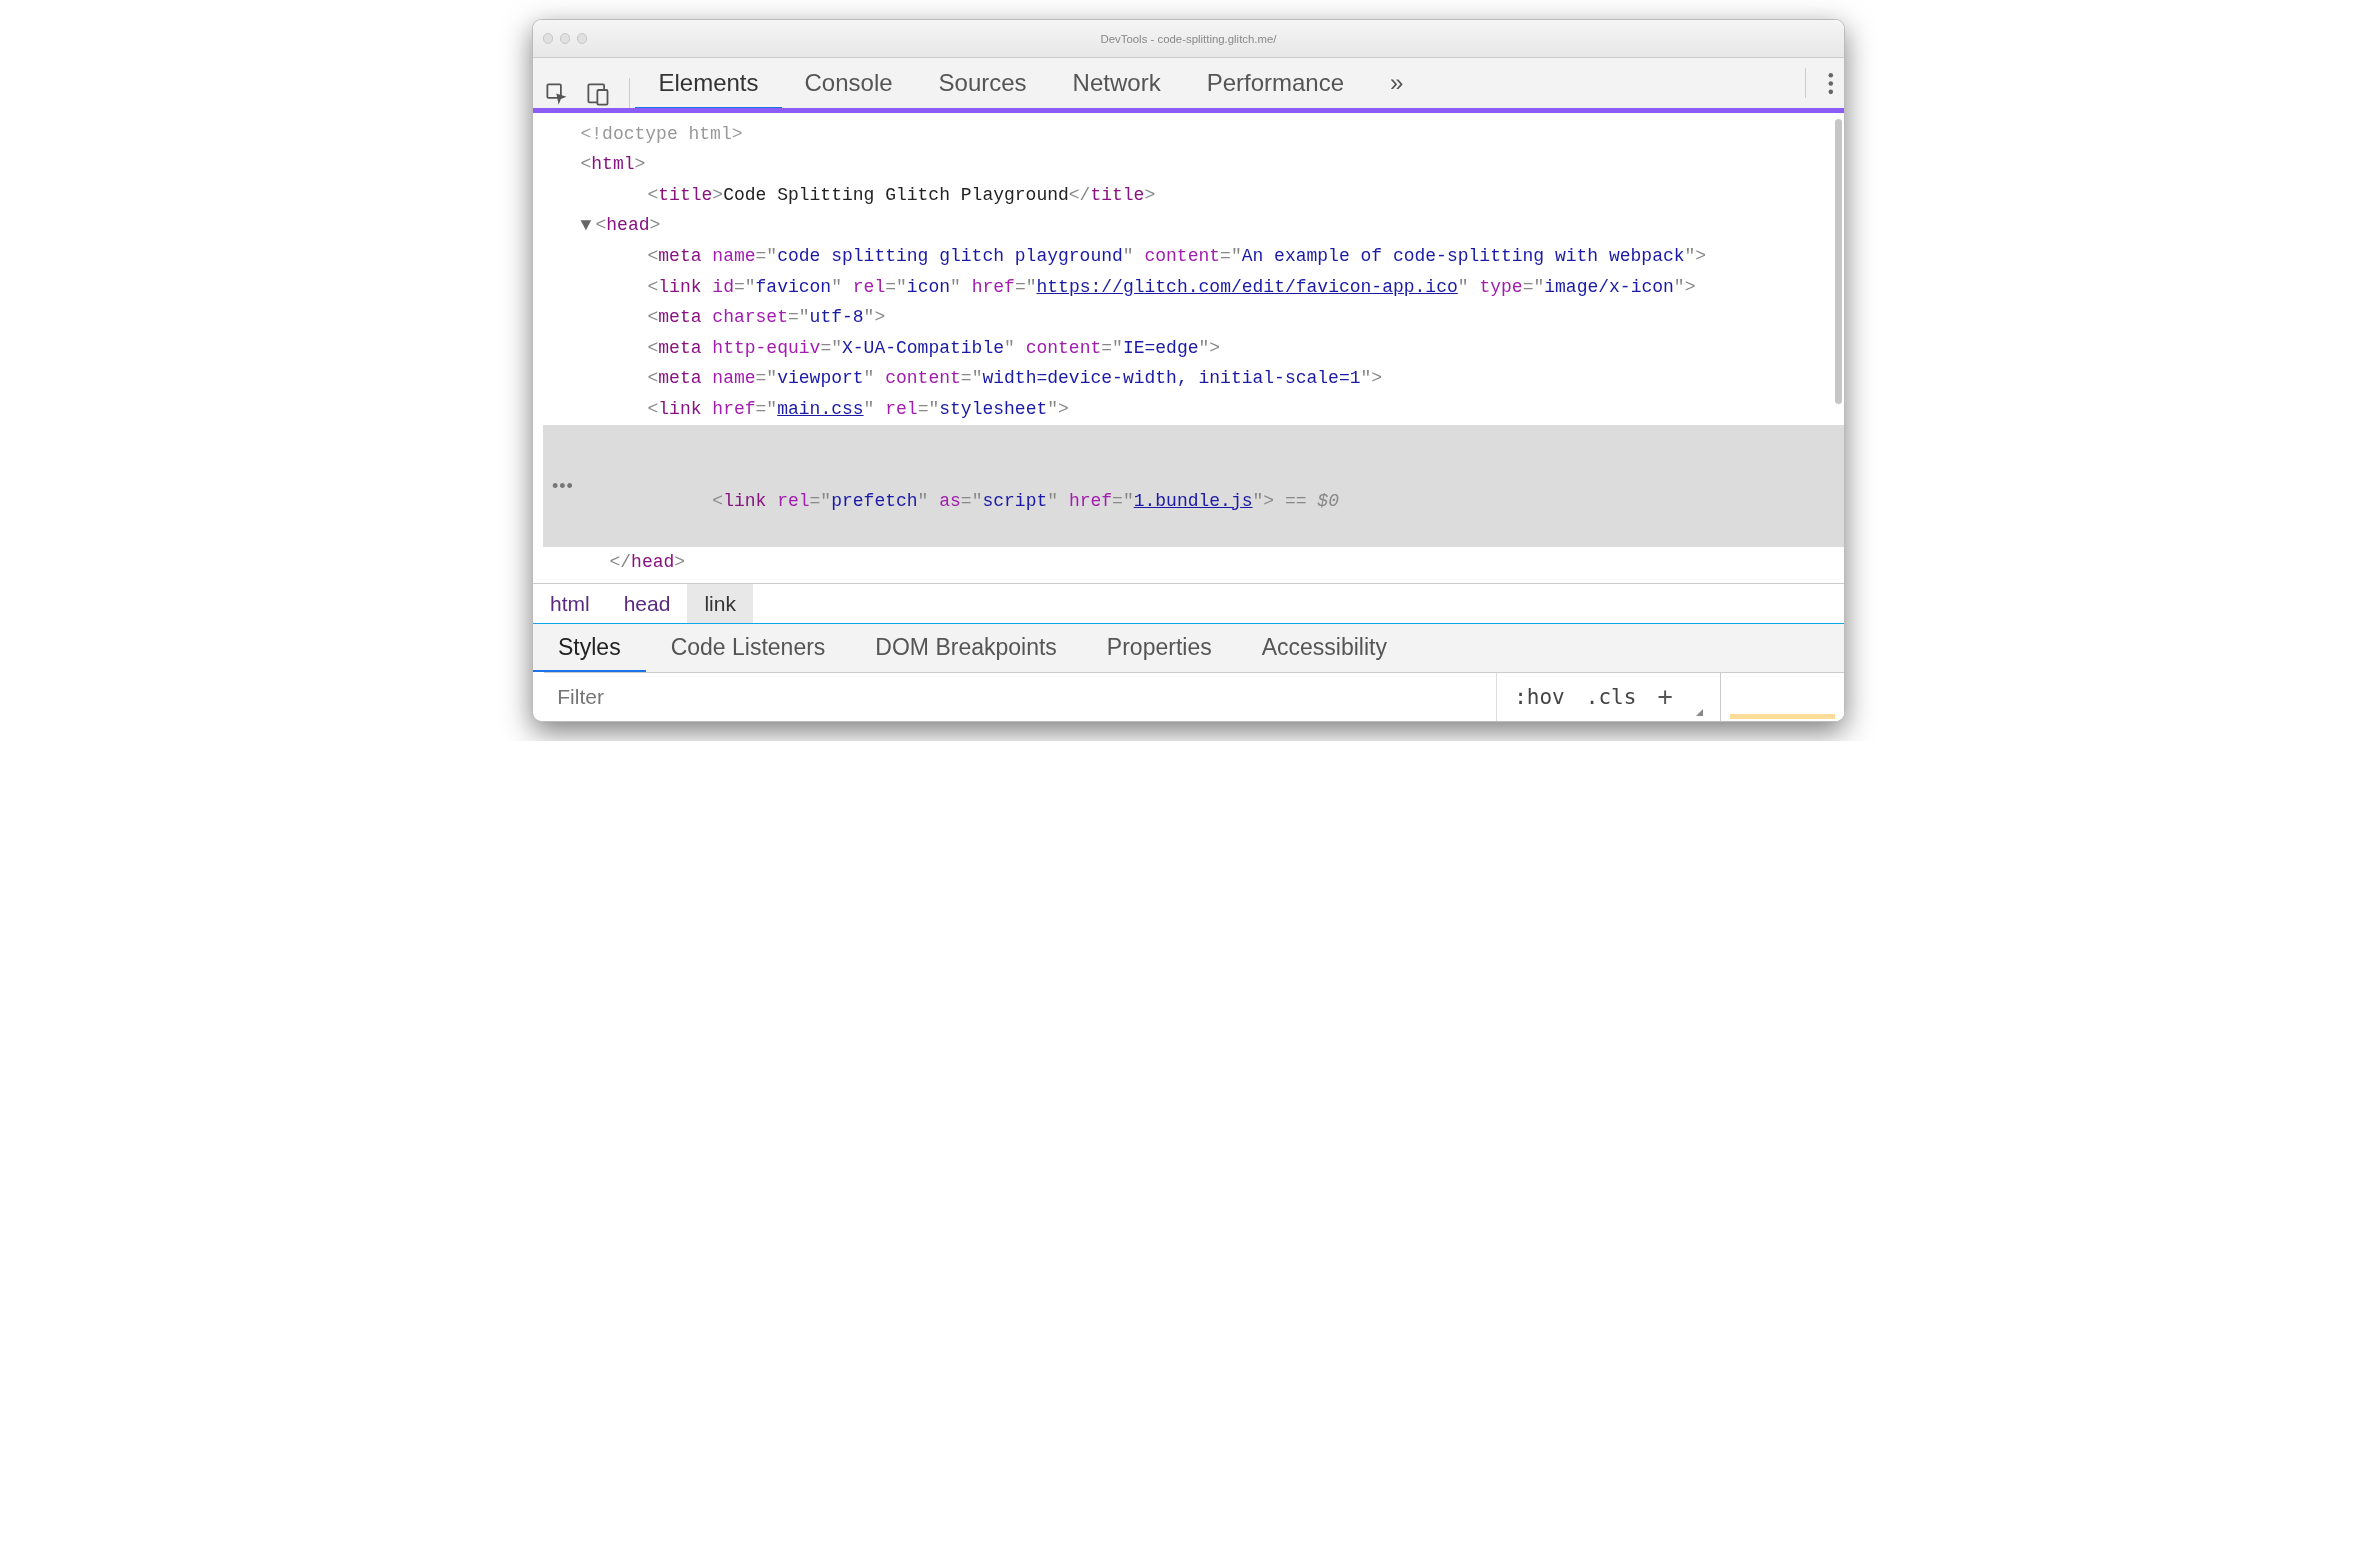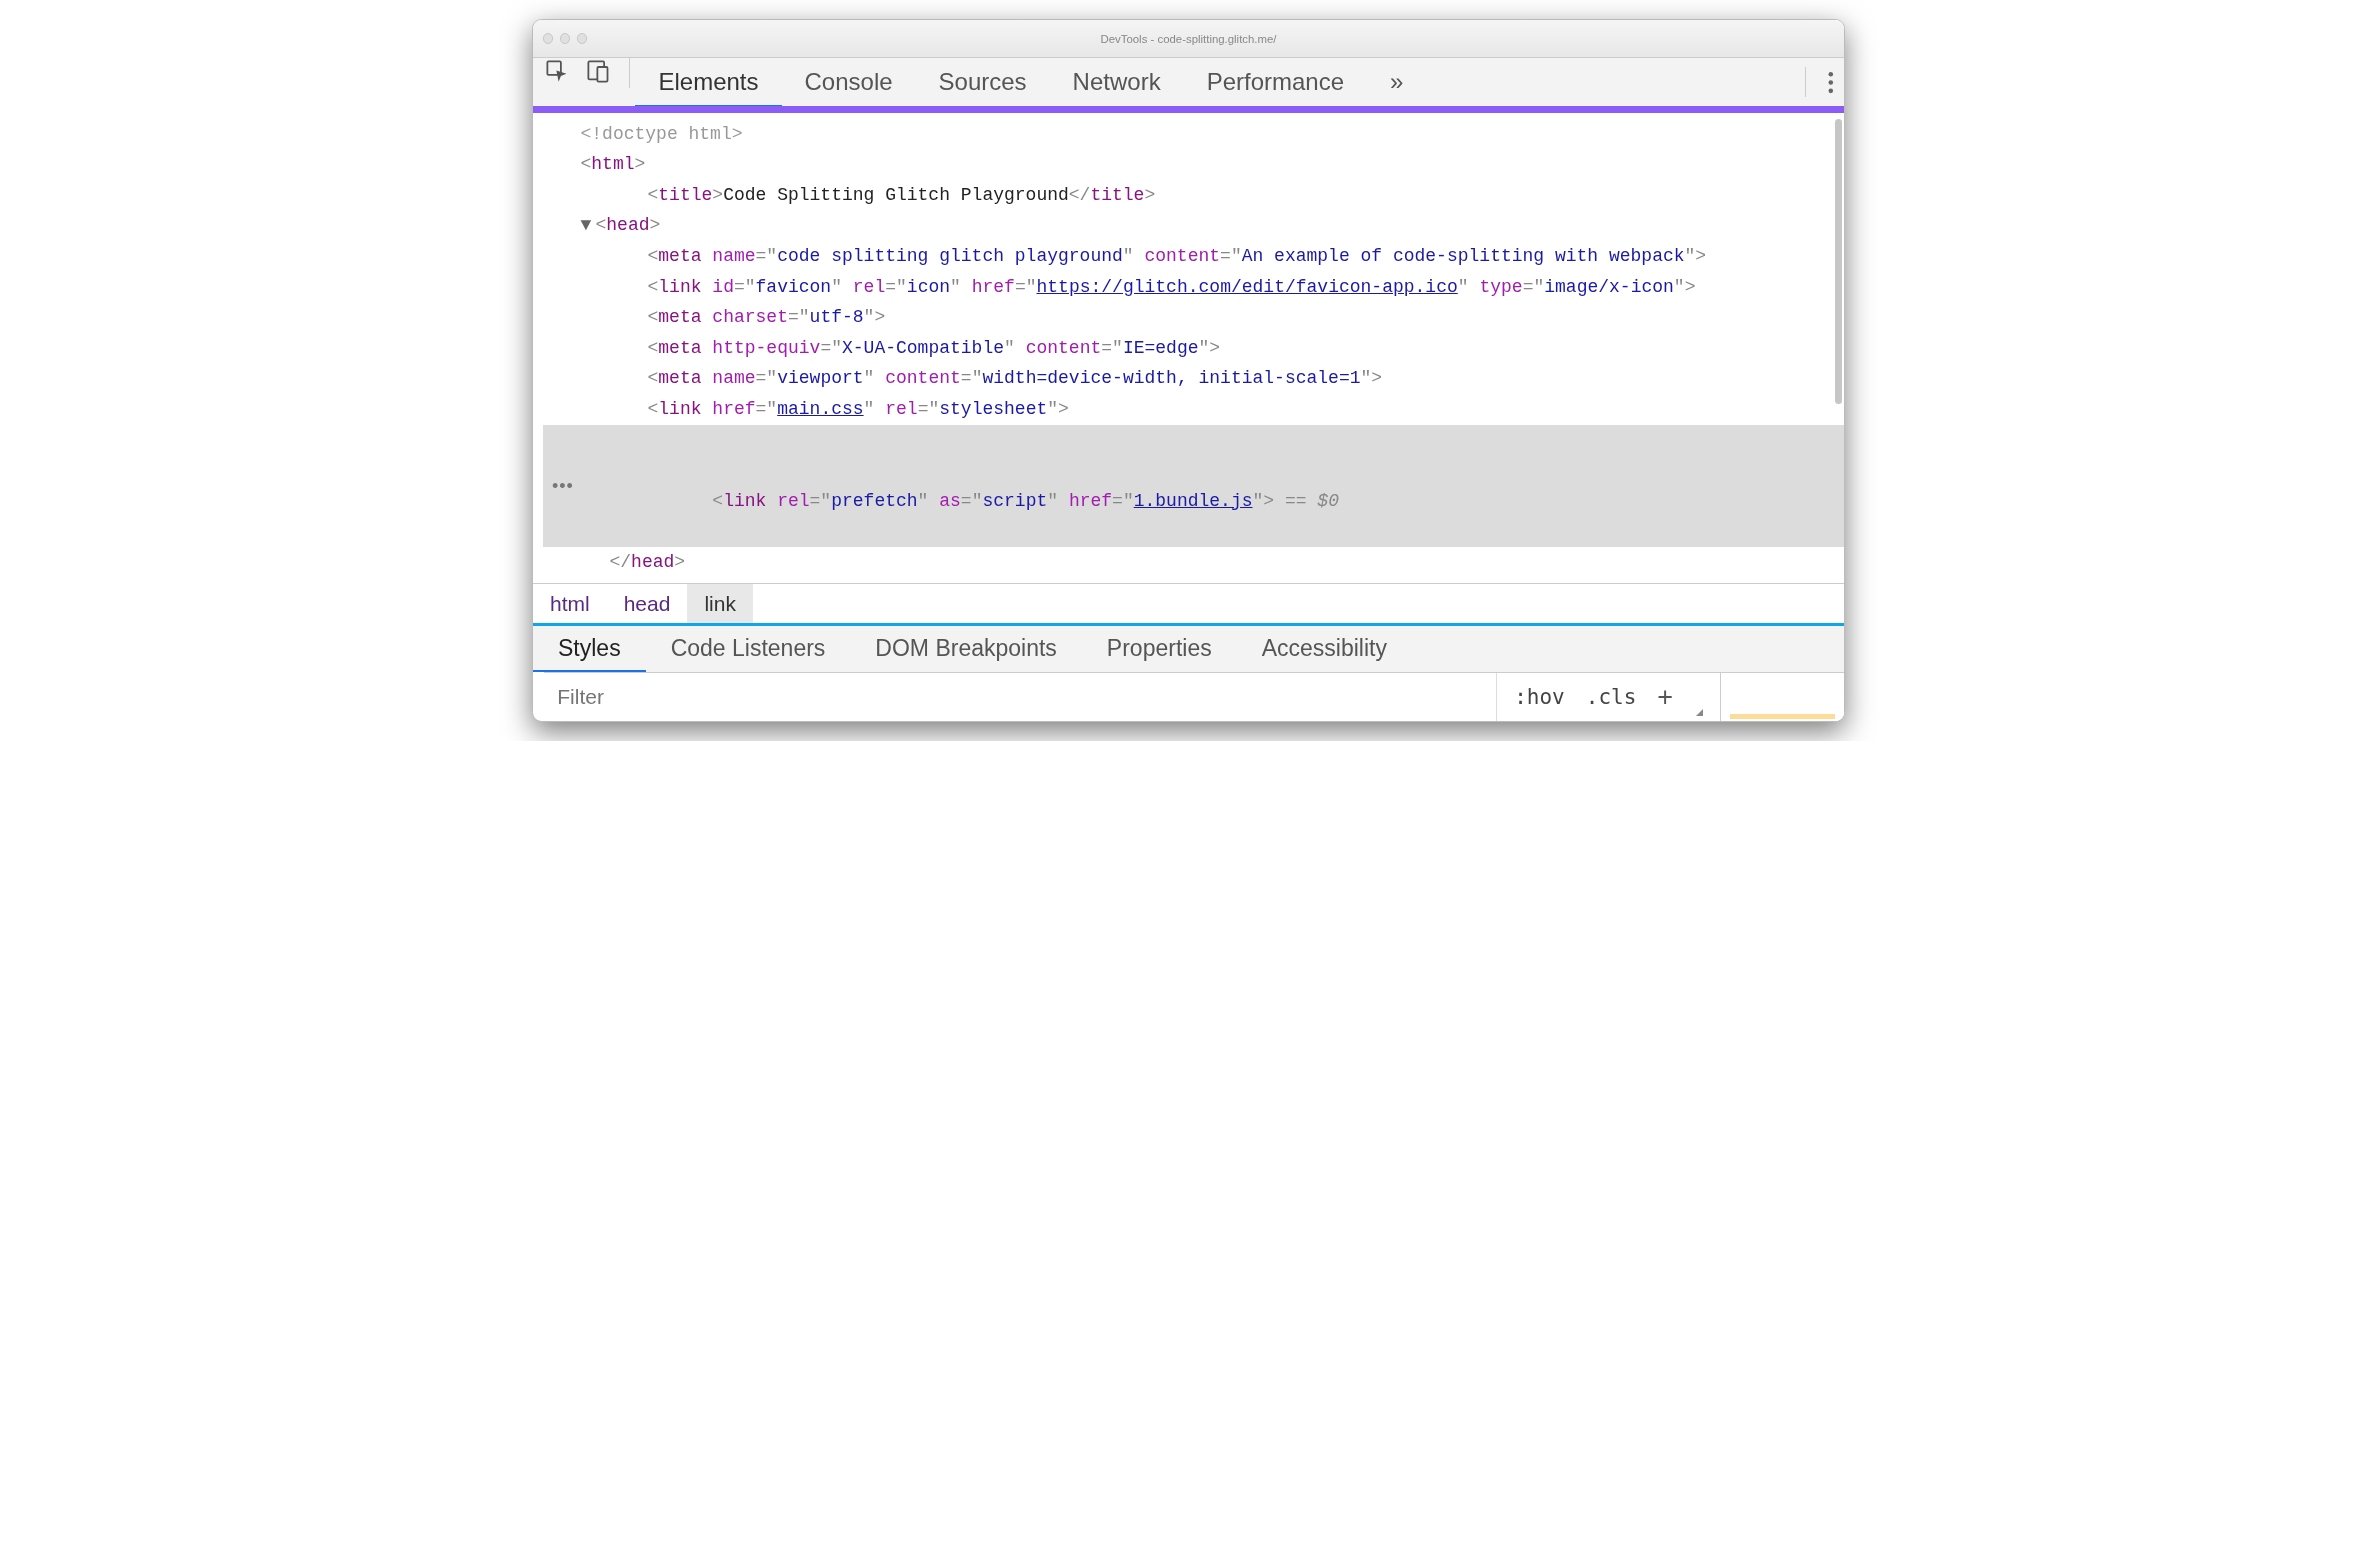--- a/index.html
+++ b/index.html
@@ -36,23 +36,23 @@
   .dot {
     width: 10.5px; height: 10.5px; border-radius: 50%;
     background: #e0e0e0; border: 1px solid #c8c8c8;
   }
   .title-text {
     position: absolute; left: 0; right: 0; text-align: center;
     font-size: 11.4px; color: #888;
   }
   .toolbar {
     display: flex;
-    align-items: flex-start;
+    align-items: flex-end;
     height: 55px;
-    border-bottom: 7px solid #8b5cf6;
+    border-bottom: 5px solid #8b5cf6;
     background: #f3f3f3;
     font-size: 24px;
     color: #555;
     position: relative;
   }
   .tool-left { display: flex; align-items: center; padding: 0 11.4px; gap: 13.3px; }
   .tool-sep { width: 1px; height: 30px; background: #ccc; margin: 0 5.7px; }
   .tabs-main { display: flex; align-items: stretch; height: 100%; }
   .tab {
     display: flex; align-items: center; padding: 0 23px; cursor: default; color: #555;
@@ -93,21 +93,21 @@
   .sel-ref { color: #888; font-style: italic; }
 
   .crumbs {
     display: flex; align-items: stretch; border-top: 1px solid #ccc;
     font-size: 21px; height: 40px; background: #fff;
   }
   .crumb { padding: 5.7px 17px; color: #5a2a82; display: flex; align-items: center; }
   .crumb.sel { background: #e8e8e8; color: #333; }
 
   .sub-tabs {
-    display: flex; align-items: stretch; height: 49px; border-top: 3px solid #0ea5e9;
+    display: flex; align-items: stretch; height: 49px; border-top: 1px solid #0ea5e9;
     background: #f3f3f3; font-size: 23px; color: #555; padding-left: 0;
   }
   .sub-tab { display: flex; align-items: center; padding: 0 25px; border-bottom: 2.9px solid transparent; }
   .sub-tab.active { color: #222; border-bottom: 2.9px solid #1a73e8; }
 
   .styles-bar {
     display: flex; align-items: center; height: 49px; border-top: 1px solid #ccc;
     background: #fff; font-size: 21px; position: relative; margin-left: 11px;
   }
   .filter-input { flex: 1; border: none; outline: none; font-size: 21px; color: #999; padding: 0 13.3px; }

